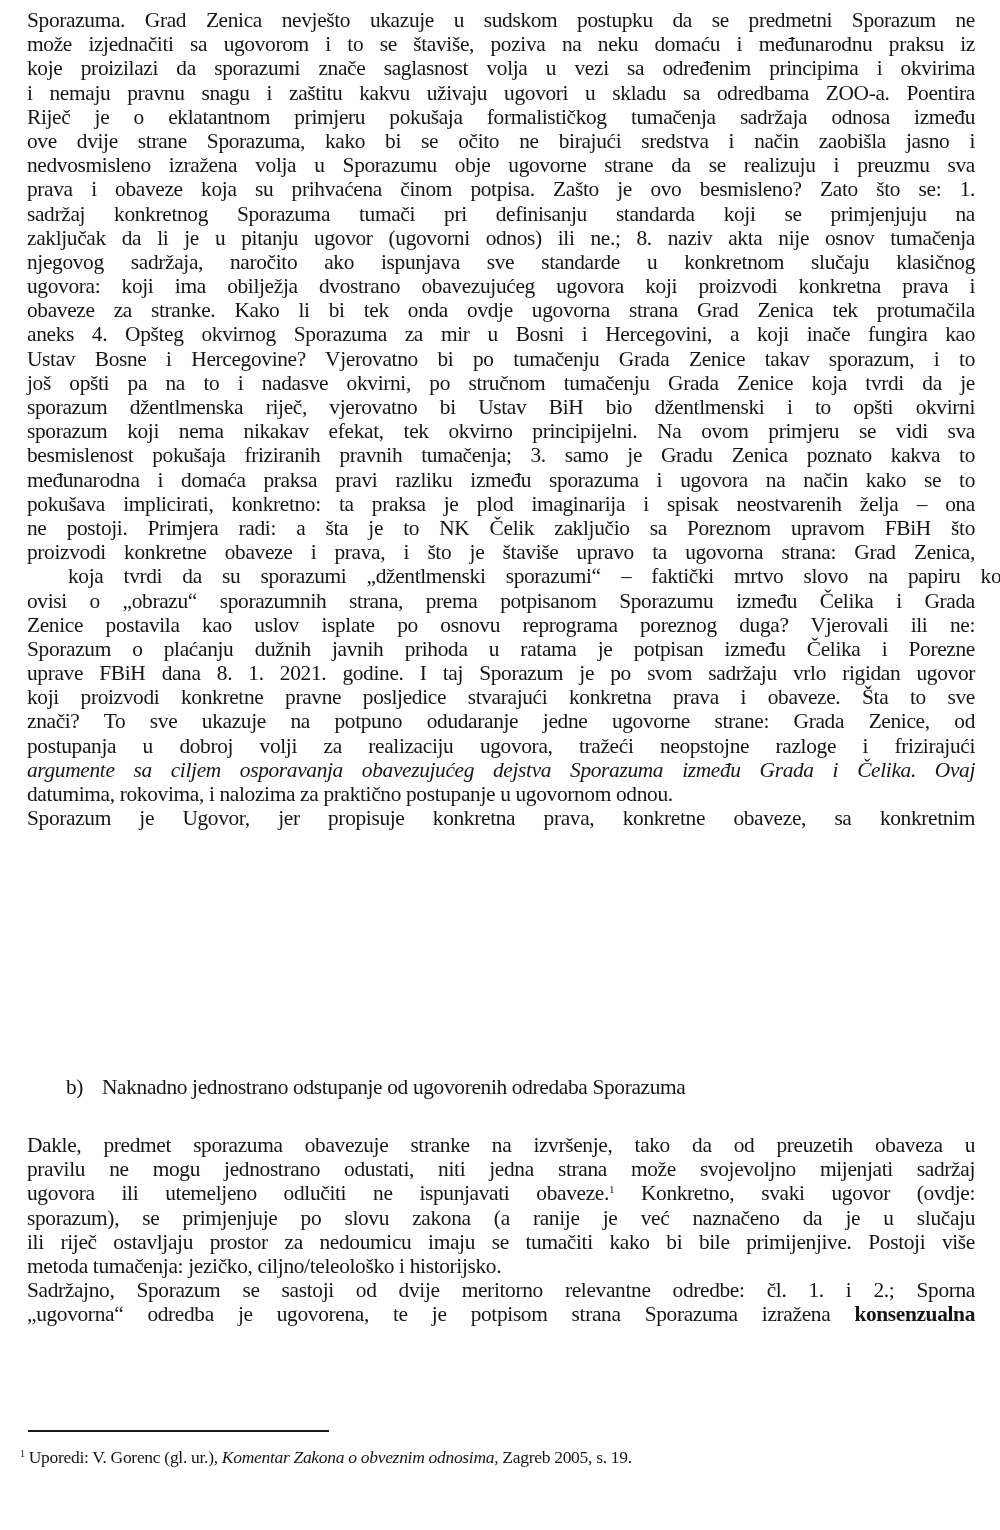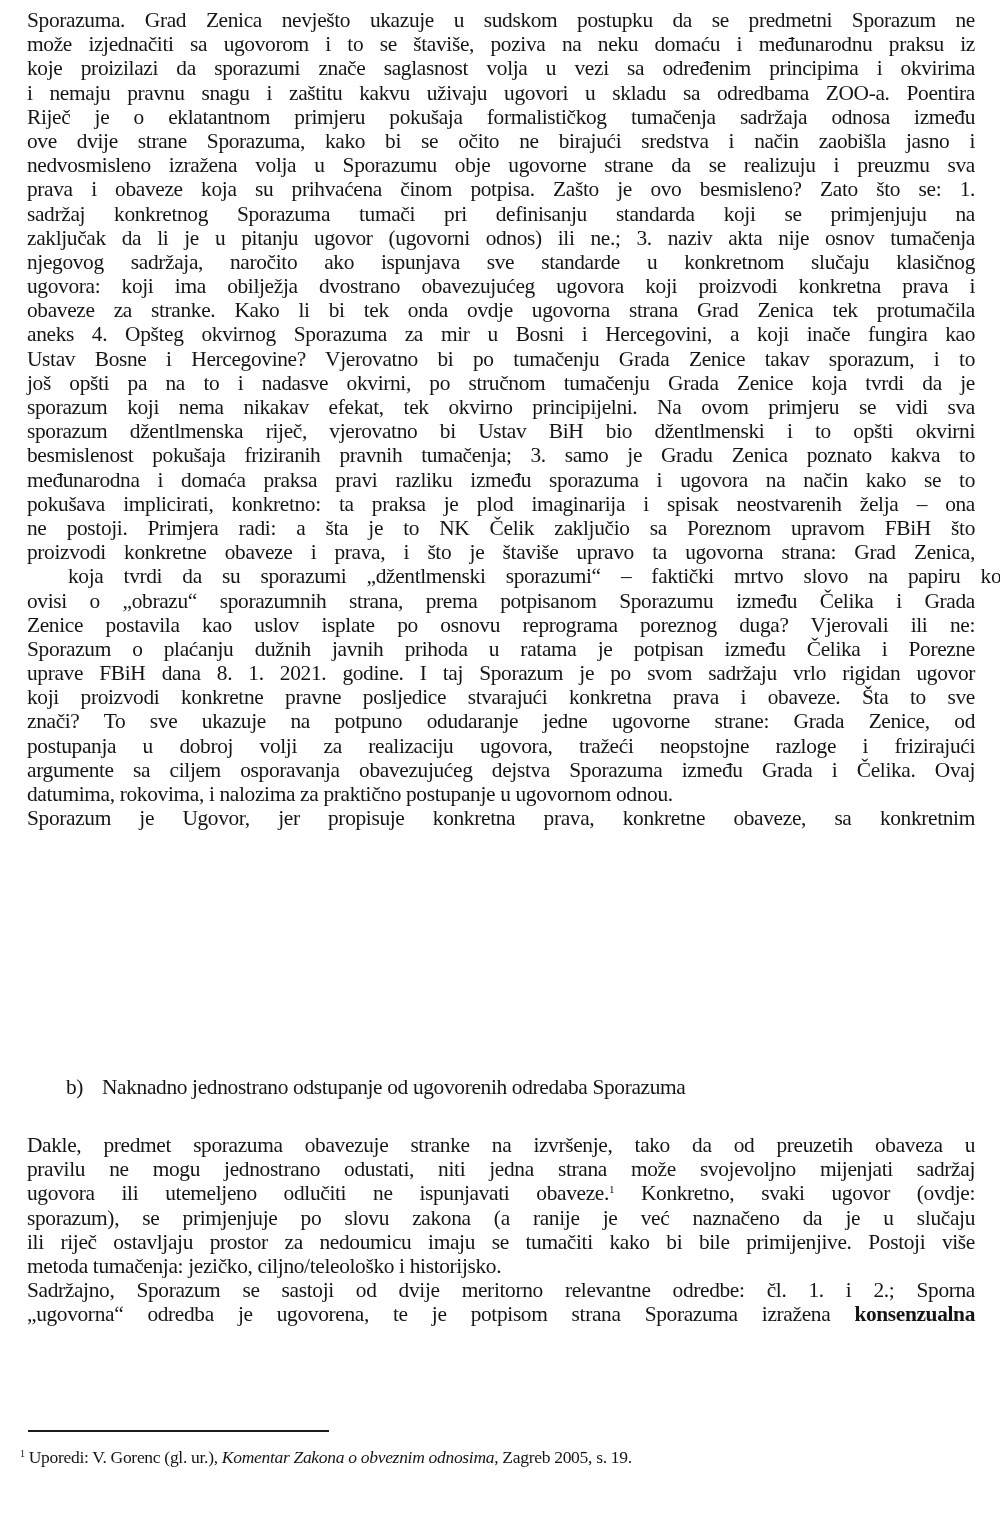--- a/index.html
+++ b/index.html
@@ -44,43 +44,43 @@
       <span class="line" style="display: block; width: 948px;">može izjednačiti sa ugovorom i to se štaviše, poziva na neku domaću i međunarodnu praksu iz</span>
       <span class="line" style="display: block; width: 948px;">koje proizilazi da sporazumi znače saglasnost volja u vezi sa određenim principima i okvirima</span>
       <span class="line" style="display: block; width: 948px;">i nemaju pravnu snagu i zaštitu kakvu uživaju ugovori u skladu sa odredbama ZOO-a. Poentira</span>
     </div>
   <div class="para" id="p2">
       <span class="line" style="display: block; width: 948px;">Riječ je o eklatantnom primjeru pokušaja formalističkog tumačenja sadržaja odnosa između</span>
       <span class="line" style="display: block; width: 948px;">ove dvije strane Sporazuma, kako bi se očito ne birajući sredstva i način zaobišla jasno i</span>
       <span class="line" style="display: block; width: 948px;">nedvosmisleno izražena volja u Sporazumu obje ugovorne strane da se realizuju i preuzmu sva</span>
       <span class="line" style="display: block; width: 948px;">prava i obaveze koja su prihvaćena činom potpisa. Zašto je ovo besmisleno? Zato što se: 1.</span>
       <span class="line" style="display: block; width: 948px;">sadržaj konkretnog Sporazuma tumači pri definisanju standarda koji se primjenjuju na</span>
-      <span class="line" style="display: block; width: 948px;">zaključak da li je u pitanju ugovor (ugovorni odnos) ili ne.; 3. naziv akta nije osnov tumačenja</span>
+      <span class="line" style="display: block; width: 948px;">zaključak da li je u pitanju ugovor (ugovorni odnos) ili ne.; 8. naziv akta nije osnov tumačenja</span>
       <span class="line" style="display: block; width: 948px;">njegovog sadržaja, naročito ako ispunjava sve standarde u konkretnom slučaju klasičnog</span>
       <span class="line" style="display: block; width: 948px;">ugovora: koji ima obilježja dvostrano obavezujućeg ugovora koji proizvodi konkretna prava i</span>
       <span class="line" style="display: block; width: 948px;">obaveze za stranke. Kako li bi tek onda ovdje ugovorna strana Grad Zenica tek protumačila</span>
       <span class="line" style="display: block; width: 948px;">aneks 4. Opšteg okvirnog Sporazuma za mir u Bosni i Hercegovini, a koji inače fungira kao</span>
       <span class="line" style="display: block; width: 948px;">Ustav Bosne i Hercegovine? Vjerovatno bi po tumačenju Grada Zenice takav sporazum, i to</span>
       <span class="line" style="display: block; width: 948px;">još opšti pa na to i nadasve okvirni, po stručnom tumačenju Grada Zenice koja tvrdi da je</span>
+      <span class="line" style="display: block; width: 948px;">sporazum džentlmenska riječ, vjerovatno bi Ustav BiH bio džentlmenski i to opšti okvirni</span>
       <span class="line" style="display: block; width: 948px;">sporazum koji nema nikakav efekat, tek okvirno principijelni. Na ovom primjeru se vidi sva</span>
-      <span class="line" style="display: block; width: 948px;">sporazum džentlmenska riječ, vjerovatno bi Ustav BiH bio džentlmenski i to opšti okvirni</span>
       <span class="line" style="display: block; width: 948px;">besmislenost pokušaja friziranih pravnih tumačenja; 3. samo je Gradu Zenica poznato kakva to</span>
       <span class="line" style="display: block; width: 948px;">međunarodna i domaća praksa pravi razliku između sporazuma i ugovora na način kako se to</span>
       <span class="line" style="display: block; width: 948px;">pokušava implicirati, konkretno: ta praksa je plod imaginarija i spisak neostvarenih želja – ona</span>
       <span class="line" style="display: block; width: 948px;">ne postoji. Primjera radi: a šta je to NK Čelik zaključio sa Poreznom upravom FBiH što</span>
       <span class="line" style="display: block; width: 948px;">proizvodi konkretne obaveze i prava, i što je štaviše upravo ta ugovorna strana: Grad Zenica,</span>
       <span class="line" style="display: block; width: 948px; margin-left: 41px;">koja tvrdi da su sporazumi „džentlmenski sporazumi“ – faktički mrtvo slovo na papiru koje</span>
       <span class="line" style="display: block; width: 948px;">ovisi o „obrazu“ sporazumnih strana, prema potpisanom Sporazumu između Čelika i Grada</span>
       <span class="line" style="display: block; width: 948px;">Zenice postavila kao uslov isplate po osnovu reprograma poreznog duga? Vjerovali ili ne:</span>
       <span class="line" style="display: block; width: 948px;">Sporazum o plaćanju dužnih javnih prihoda u ratama je potpisan između Čelika i Porezne</span>
       <span class="line" style="display: block; width: 948px;">uprave FBiH dana 8. 1. 2021. godine. I taj Sporazum je po svom sadržaju vrlo rigidan ugovor</span>
       <span class="line" style="display: block; width: 948px;">koji proizvodi konkretne pravne posljedice stvarajući konkretna prava i obaveze. Šta to sve</span>
       <span class="line" style="display: block; width: 948px;">znači? To sve ukazuje na potpuno odudaranje jedne ugovorne strane: Grada Zenice, od</span>
       <span class="line" style="display: block; width: 948px;">postupanja u dobroj volji za realizaciju ugovora, tražeći neopstojne razloge i frizirajući</span>
-      <span class="line" style="display: block; width: 948px;">argumente sa ciljem osporavanja obavezujućeg dejstva Sporazuma između Grada i Čelika. Ovaj</span>
+      <span class="line" style="display: block; width: 948px; font-style: italic;">argumente sa ciljem osporavanja obavezujućeg dejstva Sporazuma između Grada i Čelika. Ovaj</span>
       <span class="line last" style="display: block; width: auto;">datumima, rokovima, i nalozima za praktično postupanje u ugovornom odnou.</span>
       <span class="line" style="display: block; width: 948px;">Sporazum je Ugovor, jer propisuje konkretna prava, konkretne obaveze, sa konkretnim</span>
     </div>
 </div>
 
 <div class="heading">
   <span class="marker">b)</span><span>Naknadno jednostrano odstupanje od ugovorenih odredaba Sporazuma</span>
 </div>
 
 <div class="p2">

